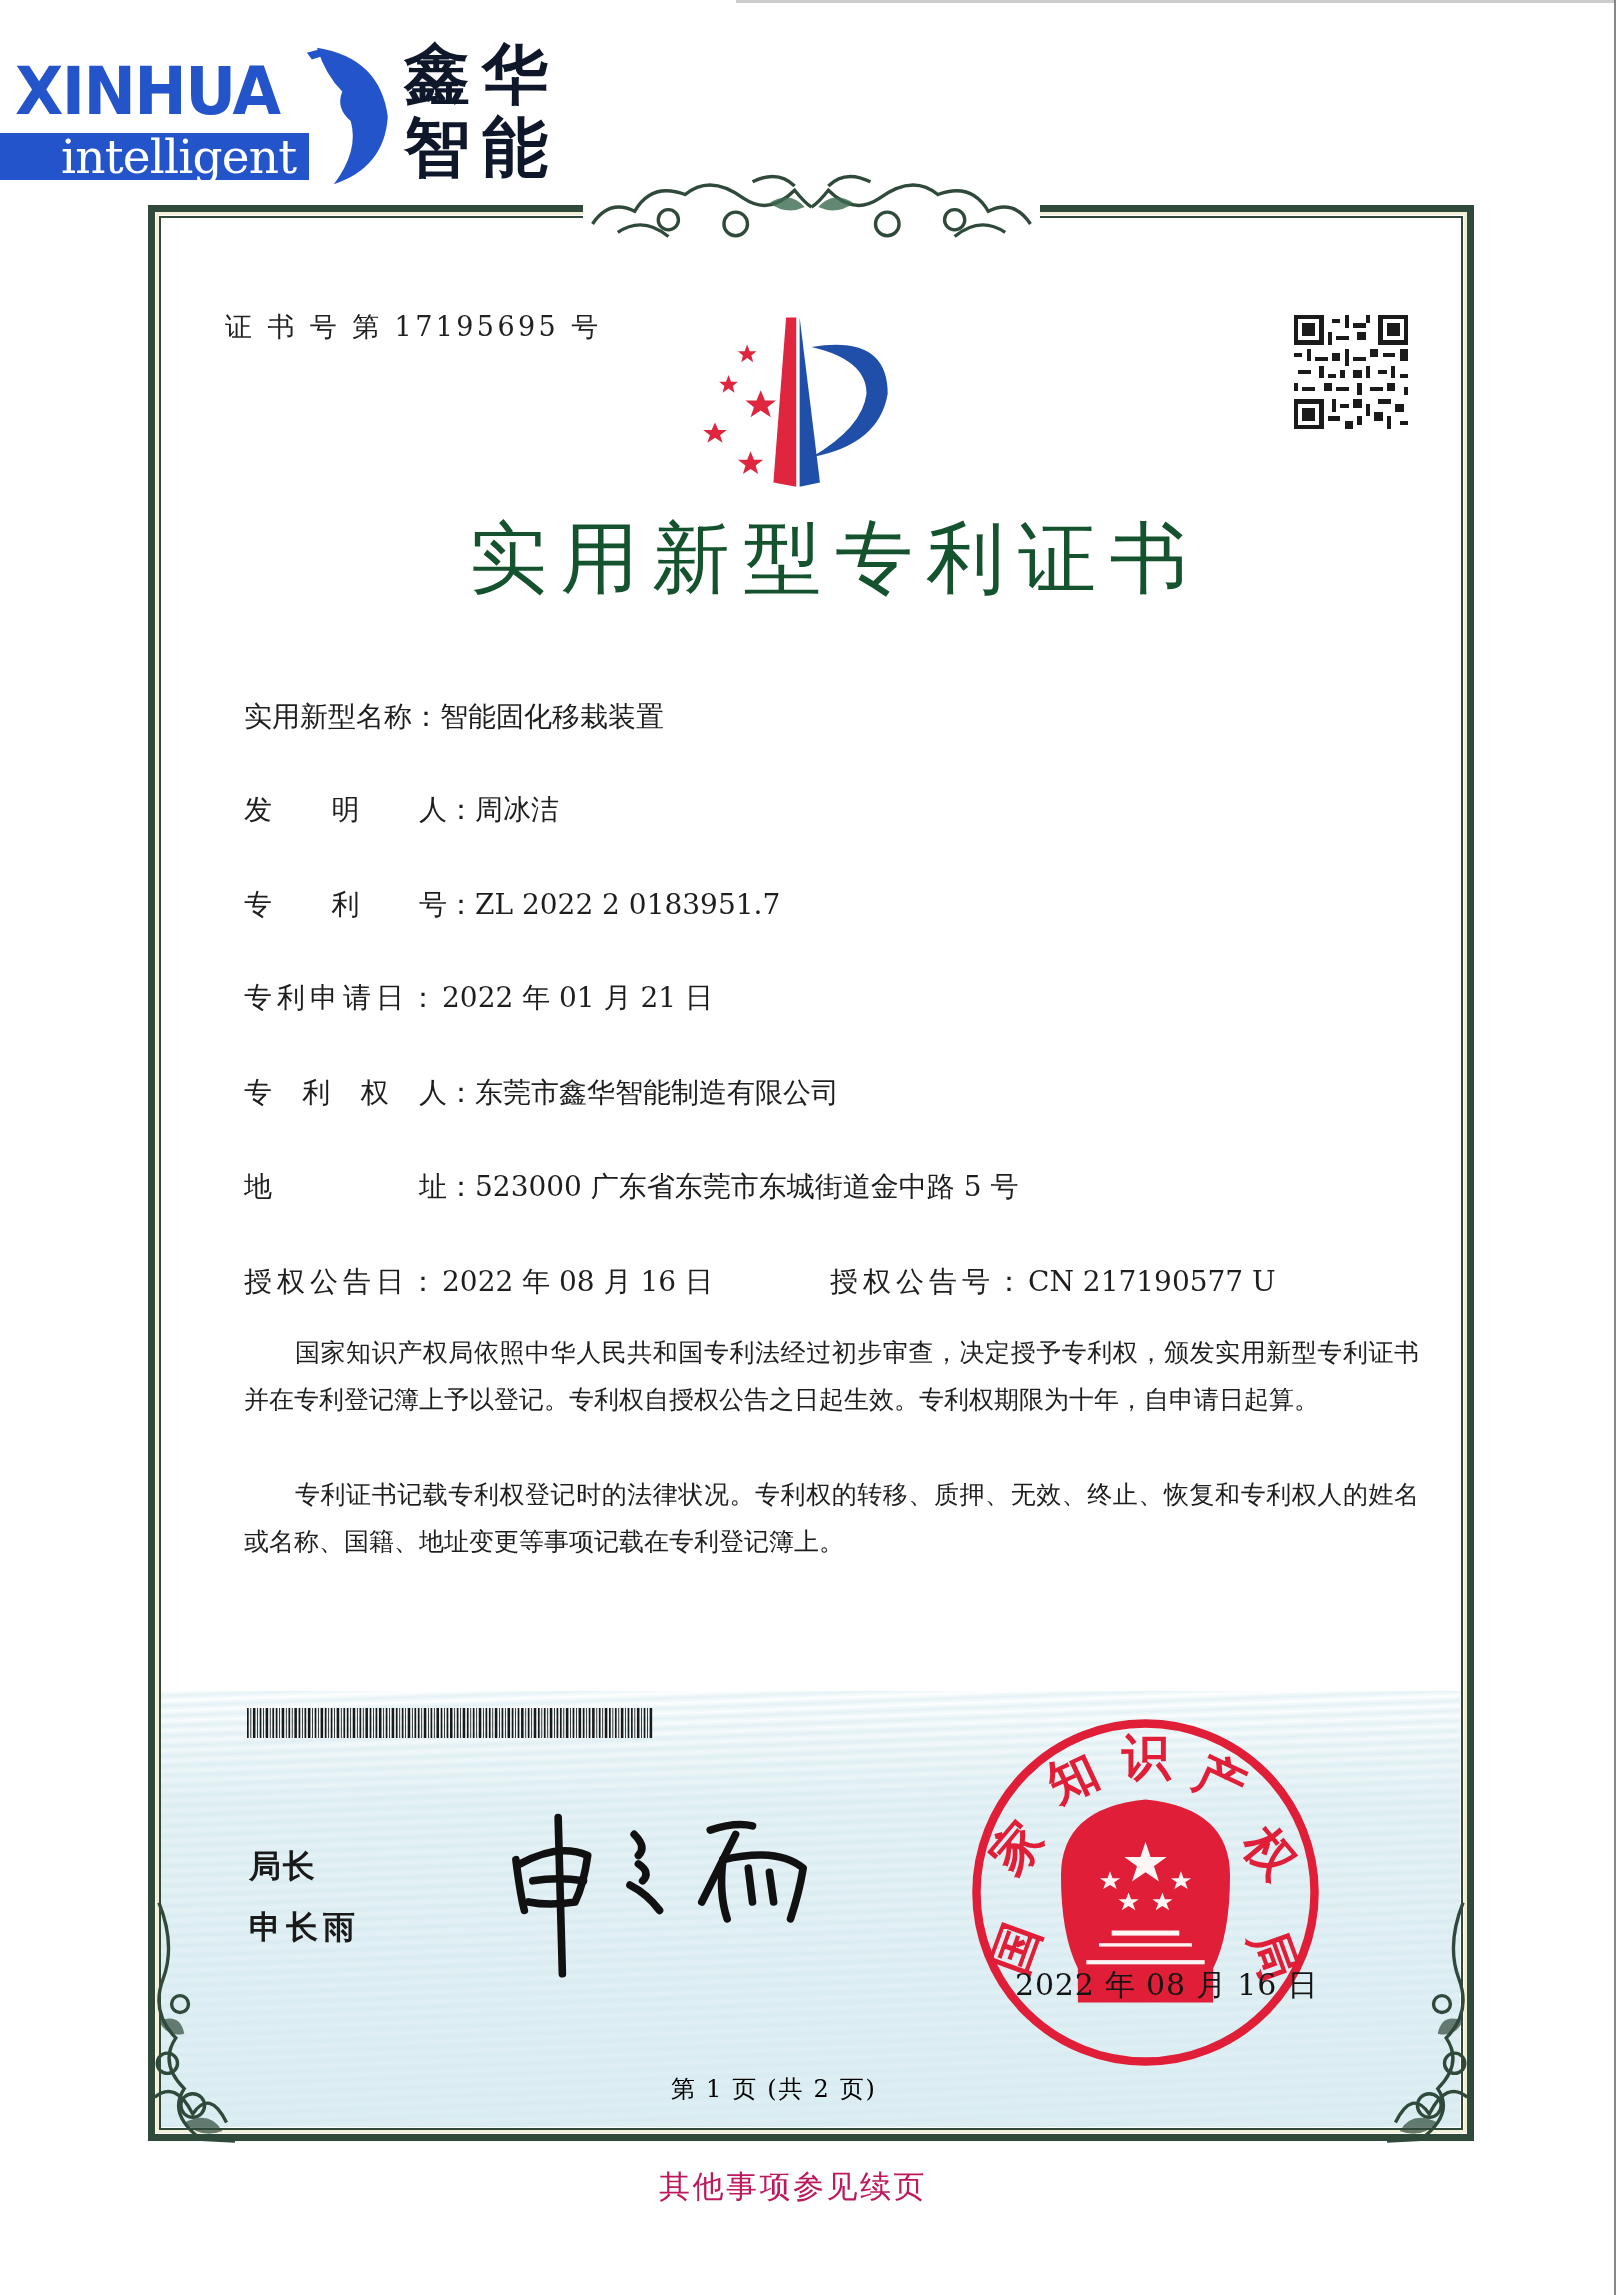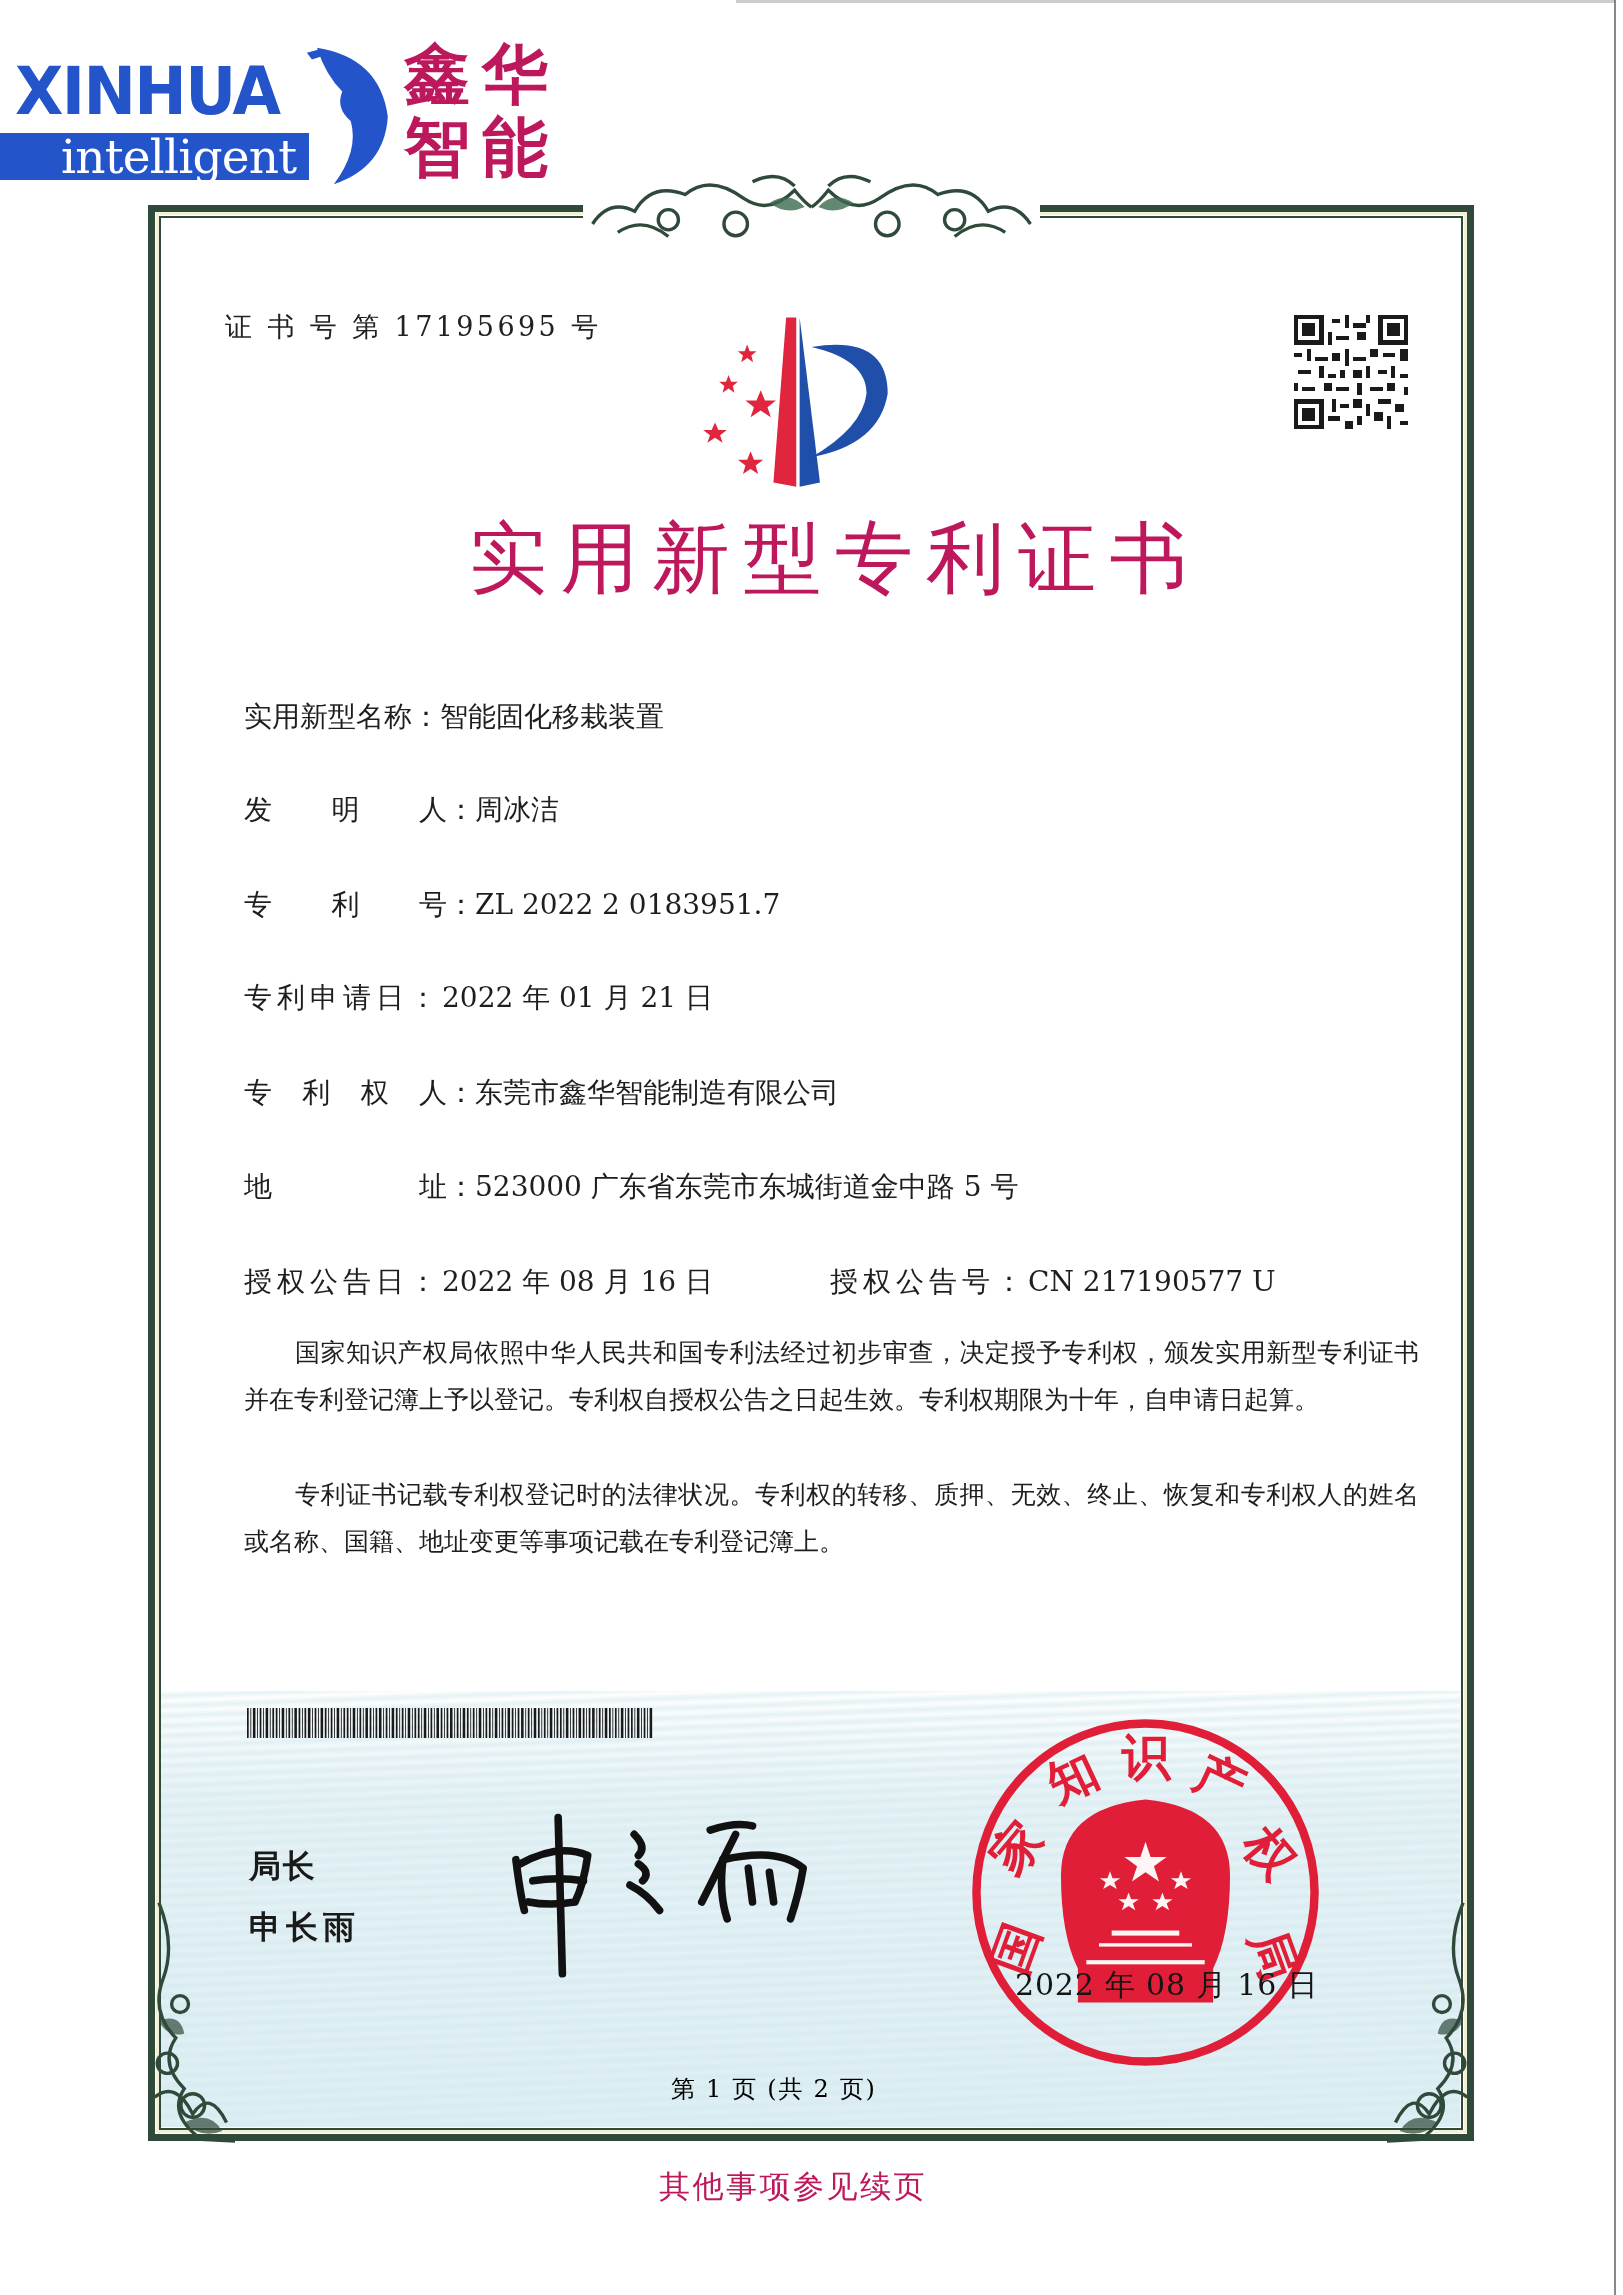--- a/index.html
+++ b/index.html
@@ -9,21 +9,21 @@
   
   .scan-edge { position: absolute; right: 6.8px; top: 0; width: 2.5px; height: 2295px; background: #555; opacity: 0.7; }
   .scan-top { position: absolute; right: 8.5px; top: 0; width: 879px; height: 2.5px; background: #aaa; opacity: .6; }
 
   
   .logo { position: absolute; left: 0; top: 16px; width: 575px; height: 156px; margin-top: 20px; }
   .logo-xinhua { position: absolute; left: 15px; top: 17px; font-family: "DejaVu Sans", sans-serif; font-weight: bold; font-size: 66px; letter-spacing: -1.7px; color: #2354c9; transform: scaleX(0.95); transform-origin: left; }
   .logo-bar { position: absolute; left: 0; top: 97px; width: 309px; height: 47px; background: #2354c9; }
   .logo-intel { position: absolute; left: 61px; top: 93px; font-family: "DejaVu Serif", serif; font-size: 47px; color: #fff; letter-spacing: -0.8px; }
   .logo-globe { position: absolute; left: 300px; top: 5px; width: 93px; height: 145px; }
-  .logo-cn { position: absolute; left: 404px; top: 1.7px; font-family: "DejaVu Sans", sans-serif; font-weight: bold; font-size: 66px; line-height: 73px; color: #be185d; width: 169px; letter-spacing: 12px; }
+  .logo-cn { position: absolute; left: 404px; top: 1.7px; font-family: "DejaVu Sans", sans-serif; font-weight: bold; font-size: 66px; line-height: 73px; color: #0f172a; width: 169px; letter-spacing: 12px; }
 
   
   .frame-outer { position: absolute; left: 148px; top: 205px; width: 1326px; height: 1936px; border: 7.6px solid #2f4a3a; }
   .frame-inner { position: absolute; left: 159px; top: 216px; width: 1304px; height: 1914px; border: 2.5px solid #2f4a3a; }
   .frame-gap { position: absolute; left: 156px; top: 212px; width: 1311px; height: 1921px; border: 3.4px solid #f3f0d8; }
 
   .guilloche { position: absolute; left: 161px; top: 1691px; width: 1299px; height: 436px;
     background:
       repeating-linear-gradient(178deg, rgba(210,232,238,0) 0px, rgba(210,232,238,0.55) 5px, rgba(255,255,255,0) 10px),
       linear-gradient(180deg, rgba(255,255,255,1) 0%, rgba(228,241,245,0.9) 25%, rgba(220,238,243,0.95) 100%); }
@@ -36,21 +36,21 @@
   
   .cert-no { position: absolute; left: 225px; top: 309px; font-size: 27px; letter-spacing: 3.4px; color: #222; }
 
   
   .emblem { position: absolute; left: 693px; top: 309px; width: 237px; height: 182px; }
 
   
   .qr { position: absolute; left: 1294px; top: 315px; width: 114px; height: 114px; }
 
   
-  .title { position: absolute; left: 469px; top: 507px; font-size: 78px; letter-spacing: 13.5px; color: #be185d; font-family: "DejaVu Serif", serif; }
+  .title { position: absolute; left: 469px; top: 507px; font-size: 78px; letter-spacing: 13.5px; color: #14532d; font-family: "DejaVu Serif", serif; }
 
   
   .field { position: absolute; left: 244px; font-size: 28px; color: #1e1e1e; white-space: nowrap; }
   .field .lbl { display: inline-block; }
   .field .val { display: inline-block; }
   .f-name { top: 698px; }
   .f-inventor { top: 791px; }
   .f-patno { top: 886px; }
   .f-appdate { top: 979px; text-align: right; }
   .f-owner { top: 1074px; }

